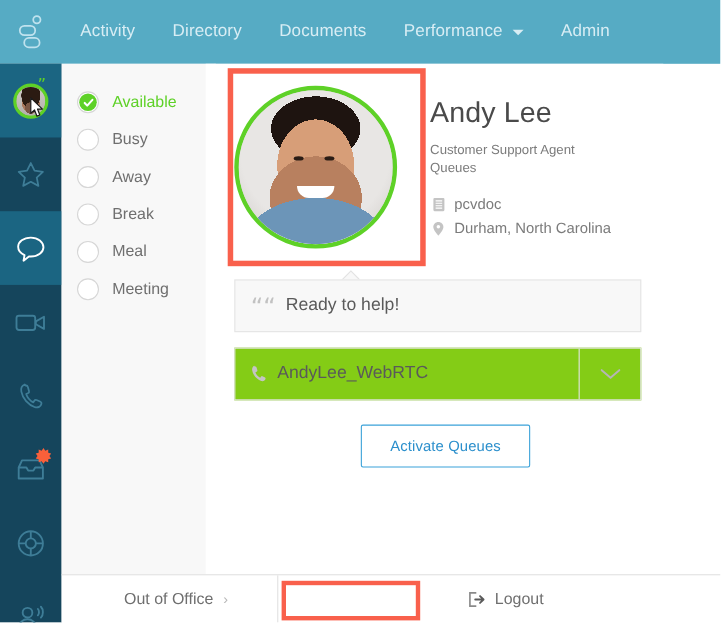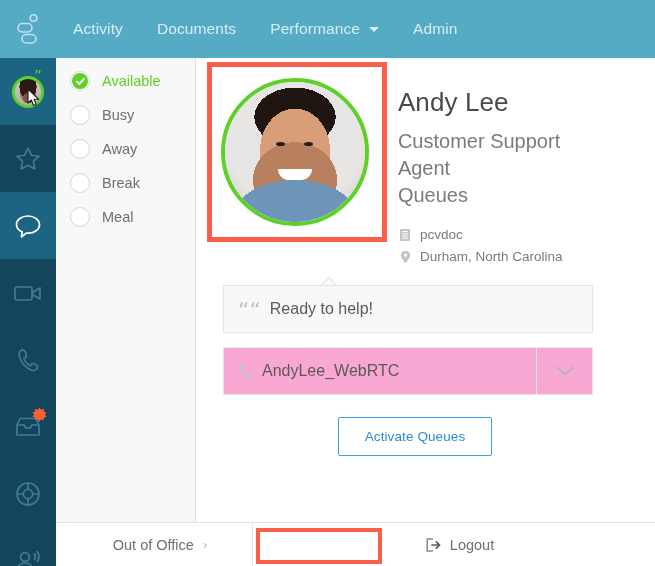--- a/index.html
+++ b/index.html
@@ -98,21 +98,21 @@
     right: 9px; top: 14px;
     width: 15px; height: 15px;
   }
 
   
   .status-panel {
     position: absolute; left: 56px; top: 58px;
     width: 140px; height: 464px;
     background: #f8f8f8;
     border-right: 1px solid #e2e2e2;
-    padding-top: 6px;
+    padding-top: 18px;
   }
   .status-row {
     display: flex; align-items: center;
     height: 34px;
     padding-left: 14px;
     cursor: pointer;
   }
   .status-radio {
     width: 20px; height: 20px;
     border-radius: 50%;
@@ -134,21 +134,21 @@
   }
   .status-label {
     margin-left: 12px;
     font-size: 14.5px;
     color: #6f6f6f;
   }
   .status-row.selected .status-label { color: #5ed127; }
 
   
   .content {
-    position: absolute; left: 197px; top: 58px;
+    position: absolute; left: 187px; top: 58px;
     width: 416px; height: 464px;
     background: #ffffff;
   }
 
   .profile {
     position: relative;
     padding: 8px 0 0 14px;
     display: flex;
   }
   .avatar-big-box {
@@ -210,21 +210,21 @@
   .pinfo { padding: 22px 0 0 18px; }
   .pname {
     font-size: 26px;
     color: #4a4a4a;
     font-weight: 400;
     line-height: 1.1;
     letter-spacing: .1px;
   }
   .prole {
     margin-top: 11px;
-    font-size: 20px;
+    font-size: 12px;
     color: #7b7b7b;
     line-height: 1.35;
   }
   .pmeta { margin-top: 16px; }
   .pmeta-row {
     display: flex; align-items: center;
     font-size: 13.5px;
     color: #7b7b7b;
     height: 20px;
     margin-bottom: 2px;
@@ -268,21 +268,21 @@
     line-height: 1;
     margin-right: 9px;
     margin-top: 4px;
   }
   .msgtext { font-size: 16px; color: #5a5a5a; }
 
   
   .selectrow {
     margin: 14px 20px 0 26px;
     height: 48px;
-    background: #f9a8d4;
+    background: #84cc16;
     border: 1px solid #e4e4e4;
     display: flex; align-items: stretch;
     cursor: pointer;
   }
   .selectmain {
     flex: 1;
     display: flex; align-items: center;
     padding-left: 13px;
   }
   .selecticon { width: 18px; margin-right: 7px; display:flex; align-items:center; }
@@ -340,20 +340,23 @@
         <circle cx="18.5" cy="5" r="3.3" fill="none" stroke="#bfe2ee" stroke-width="1.6"></circle>
         <rect x="3" y="10.5" width="14" height="8.5" rx="4.25" fill="none" stroke="#bfe2ee" stroke-width="1.6"></rect>
         <rect x="7" y="21.5" width="14" height="8.5" rx="4.25" fill="none" stroke="#bfe2ee" stroke-width="1.6"></rect>
       </svg>
     </div>
     <div class="nav-items">
       <div class="nav-item">
         <span>Activity</span>
       </div>
       <div class="nav-item">
+        <span>Directory</span>
+      </div>
+      <div class="nav-item">
         <span>Documents</span>
       </div>
       <div class="nav-item">
         <span>Performance</span>
         <span class="nav-caret"></span>
       </div>
       <div class="nav-item">
         <span>Admin</span>
       </div>
     </div>
@@ -449,20 +452,24 @@
     <div class="status-row">
       <div class="status-radio"></div>
       <span class="status-label">Break</span>
     </div>
 
     <div class="status-row">
       <div class="status-radio"></div>
       <span class="status-label">Meal</span>
     </div>
 
+    <div class="status-row">
+      <div class="status-radio"></div>
+      <span class="status-label">Meeting</span>
+    </div>
 
   </div>
 
   <div class="content">
 
     <div class="profile">
       <div class="avatar-big-box">
         <div class="avatar-big">
           <div class="photo"></div>
           <div class="eye l"></div>

